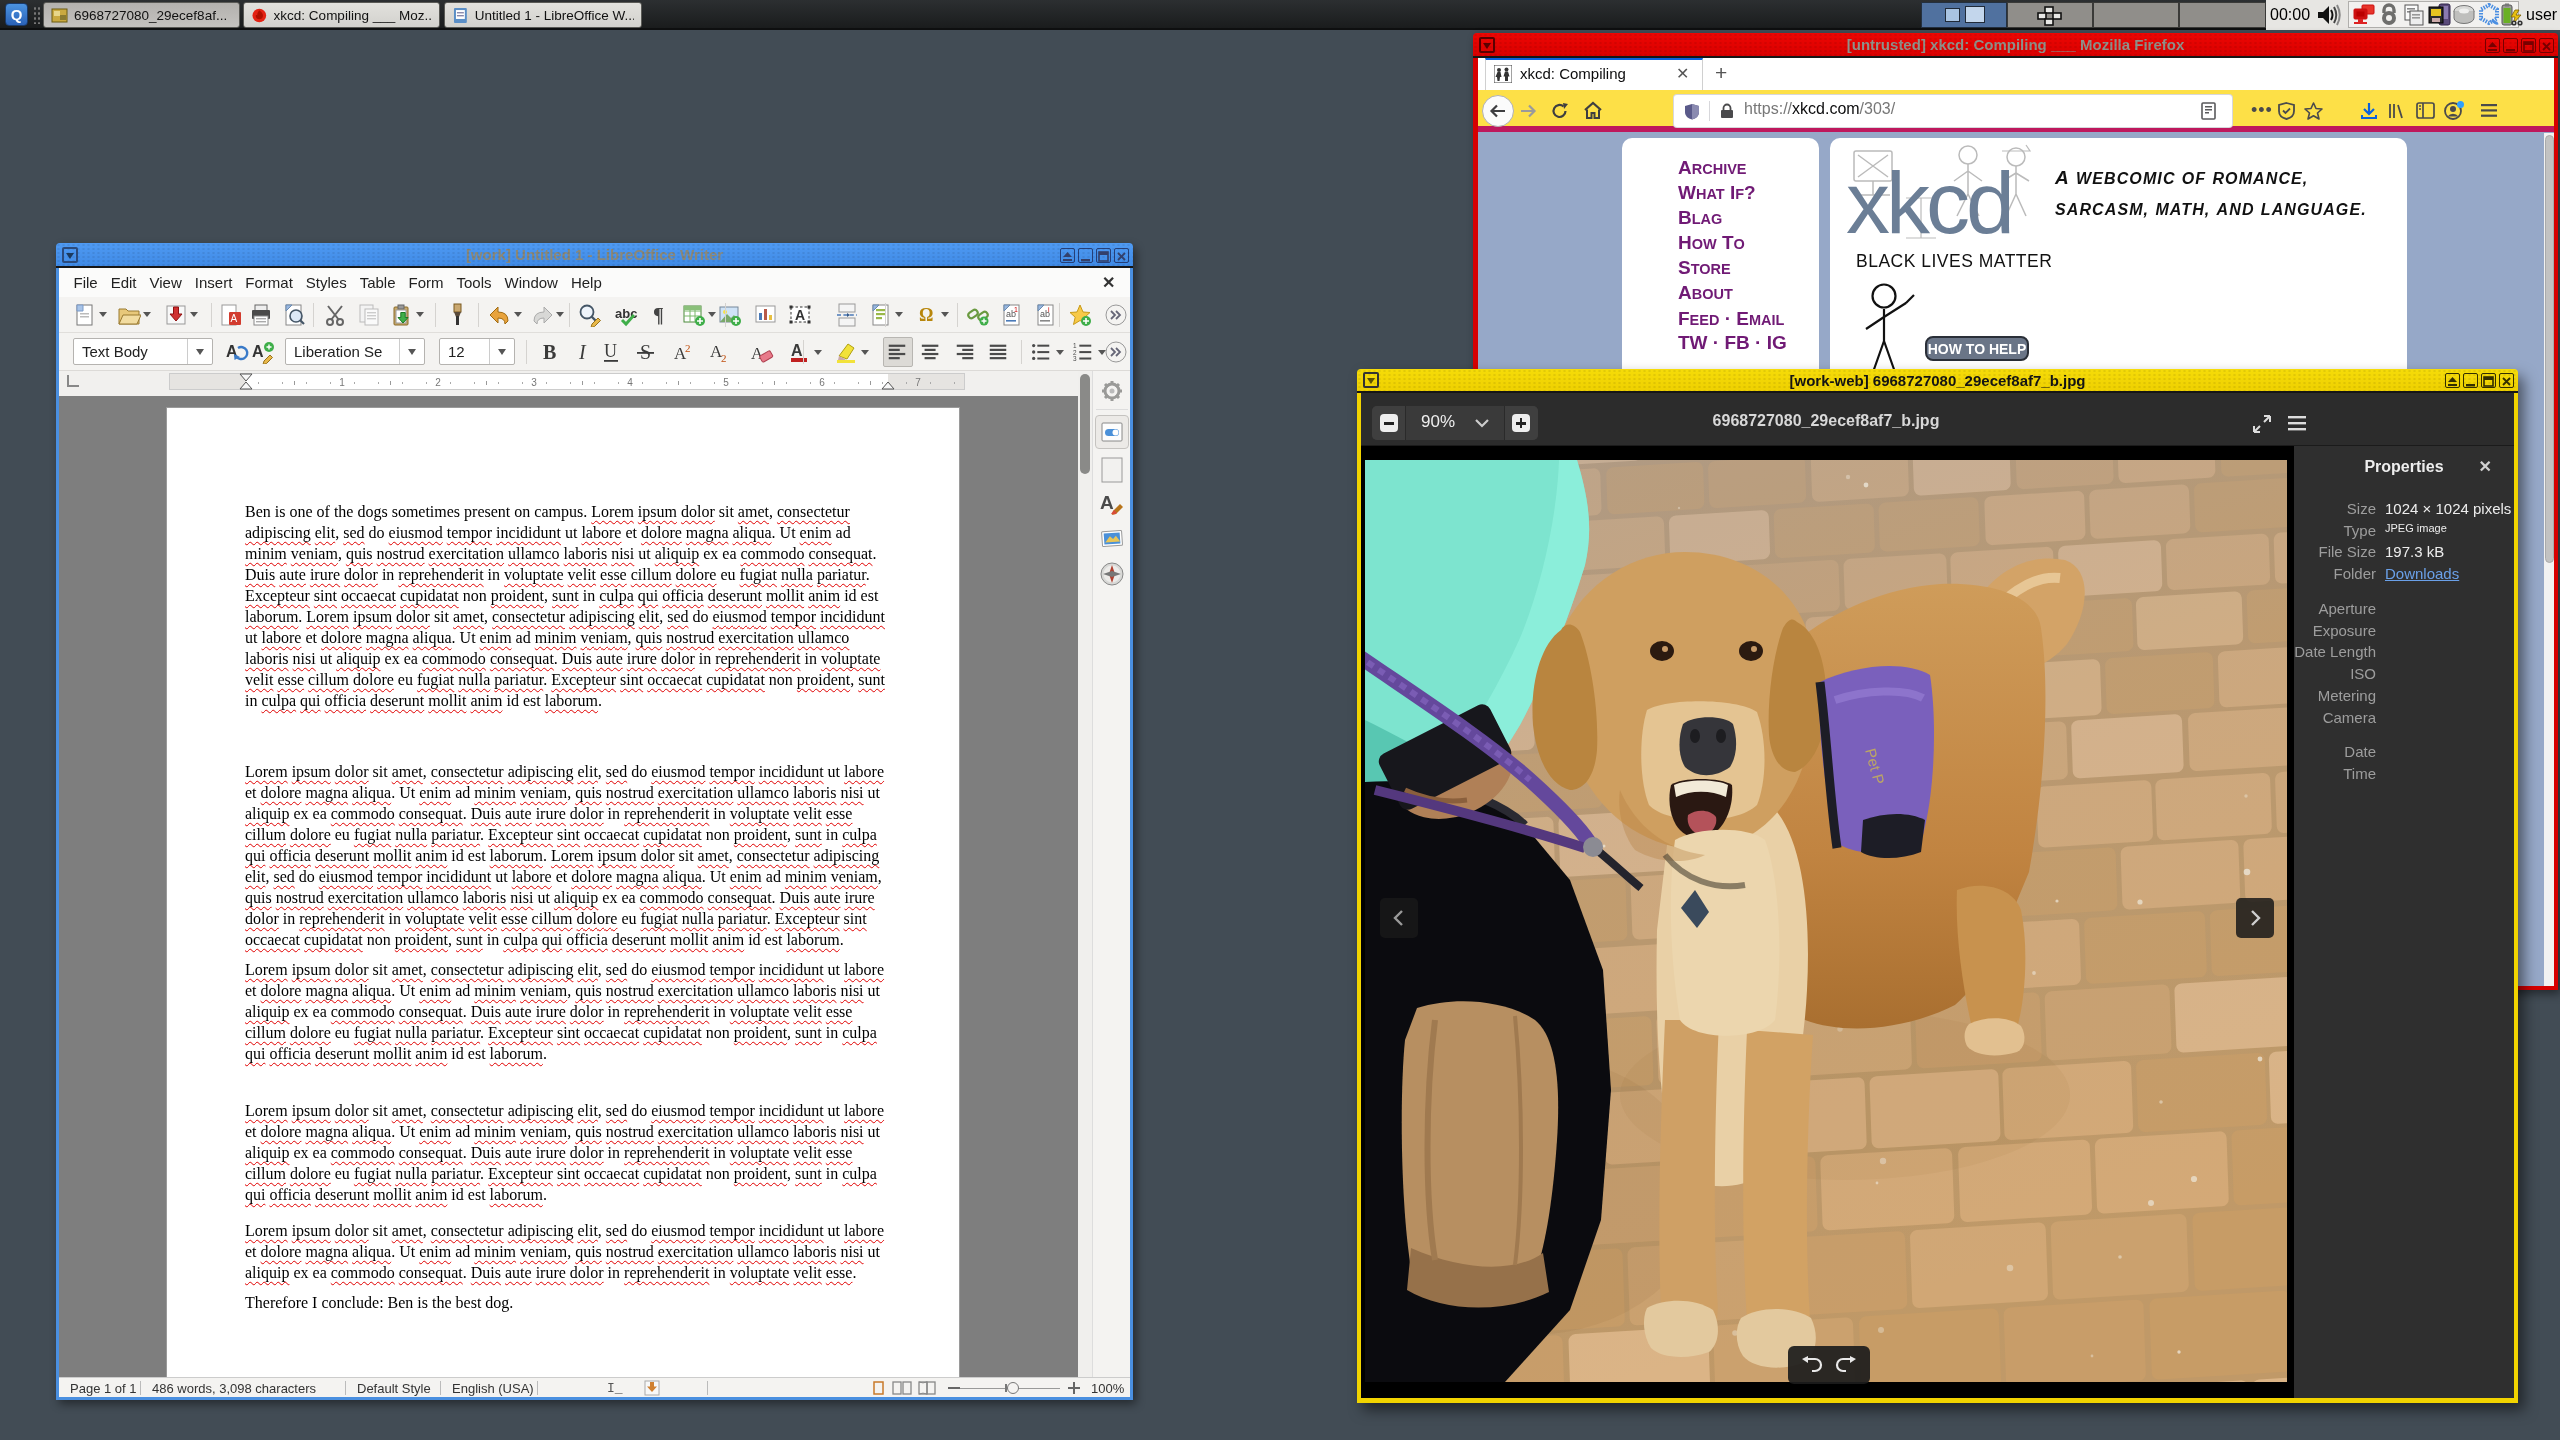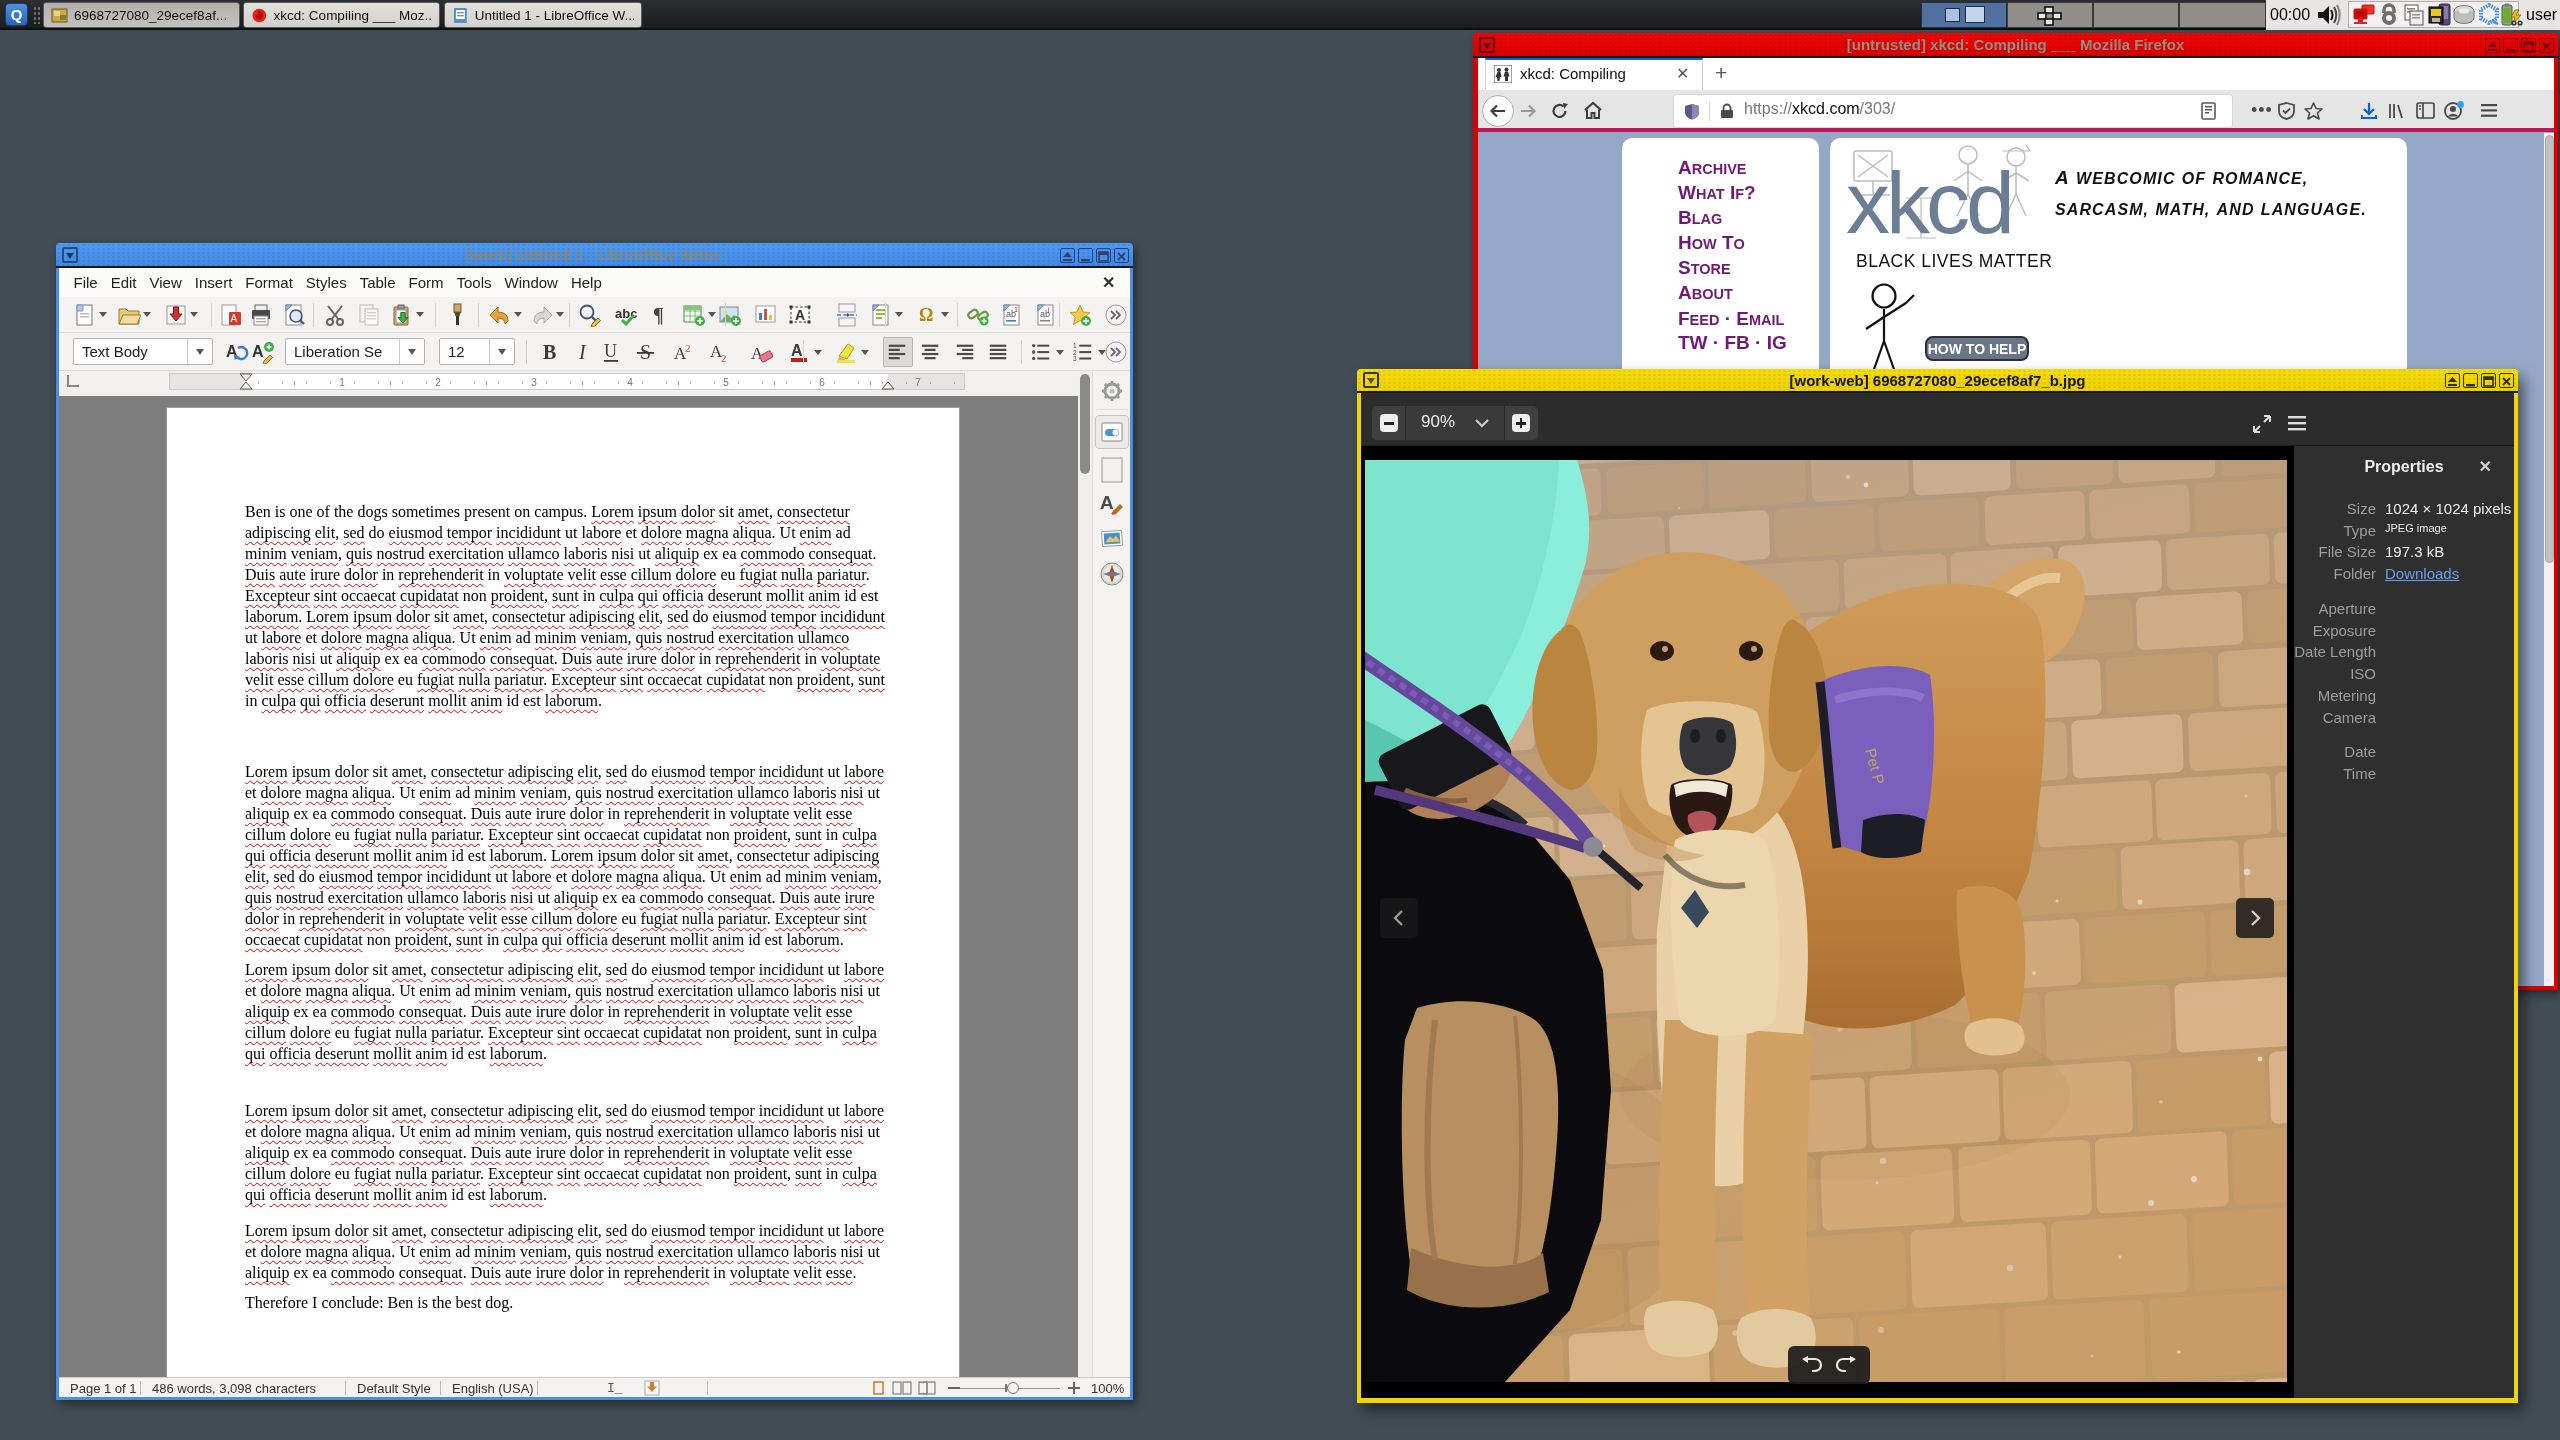--- a/index.html
+++ b/index.html
@@ -57,21 +57,21 @@
 .doctext p.gap3{margin-bottom:36px}
 .doctext p.gap4{margin-bottom:15px}
 h1.dh{font-family:"Liberation Sans",sans-serif;font-size:22px;line-height:28px;color:#000;margin:0 0 34px 0}
 i.m{font-style:normal;text-decoration:underline wavy #e00000 1.4px;text-underline-offset:3px}
 
 #ff{left:1473px;top:33px;width:1085px;height:957px;background:#d70000;border-radius:6px 6px 0 0}
 #ff .tbar{background:linear-gradient(#ee0603,#d80000)}
 #ff .ttext{color:#90918a;font-size:15px}
 #ffbody{position:absolute;left:5px;top:25px;right:4px;bottom:4px;background:#96a8c8}
 #fftabs{position:absolute;left:0;top:0;right:0;height:44px;background:#fff;border-bottom:1px solid #d4d4d4}
-#ffnav{position:absolute;left:0;top:32px;right:0;height:42px;background:#e5e5e5;border-bottom:4px solid #be185d;display:flex;align-items:center}
+#ffnav{position:absolute;left:0;top:32px;right:0;height:42px;background:#fde047;border-bottom:6px solid #be185d;display:flex;align-items:center}
 #ffpage{position:absolute;left:0;top:75px;right:0;bottom:0;background:#96a8c8;overflow:hidden}
 
 #iv{left:1357px;top:369px;width:1161px;height:1034px;background:#f2d400;border-radius:6px 6px 0 0;box-shadow:6px 7px 14px rgba(0,0,0,.5)}
 #iv .tbar{background:linear-gradient(#f6dc09,#eed000);height:24px}
 #iv .ttext{color:#141414;font-size:15px}
 #ivbody{position:absolute;left:4px;top:24px;right:4px;bottom:5px;background:#000}
 #ivhead{position:absolute;left:0;top:0;right:0;height:53px;background:#2c2c2c;border-bottom:1px solid #1b1b1b}
 #ivimg{position:absolute;left:0;top:53px;right:0;bottom:0;background:#000}
 #ivpanel{position:absolute;right:0;top:53px;width:220px;bottom:0;background:#2f2f2f;font-size:15px}
 </style></head>
@@ -826,20 +826,21 @@
 <div class="abs" style="left:143px;top:13px;width:34px;height:34px;background:#3f3f3f;border-radius:0 5px 5px 0;border-left:1px solid #2a2a2a"></div>
 <div class="abs" style="left:19px;top:21px;width:18px;height:18px;background:#eee;border-radius:4px"></div>
 <div class="abs" style="left:23px;top:29px;width:10px;height:2.5px;background:#222"></div>
 <div class="abs" style="left:151px;top:21px;width:18px;height:18px;background:#eee;border-radius:4px"></div>
 <div class="abs" style="left:155px;top:29px;width:10px;height:2.5px;background:#222"></div>
 <div class="abs" style="left:158.8px;top:25px;width:2.5px;height:10px;background:#222"></div>
 <span class="abs" style="left:60px;top:19px;color:#eee;font-size:17px">90%</span>
 <svg class="abs" style="left:113px;top:24px" width="16" height="12" viewBox="0 0 16 12">
           <path d="M2 3 L8 9 L14 3" stroke="#ccc" stroke-width="2.2" fill="none"></path>
         </svg>
+<span class="abs" style="left:0;right:223px;top:19px;text-align:center;color:#d8d8d8;font-size:16px;font-weight:bold">6968727080_29ecef8af7_b.jpg</span>
 <svg class="abs" style="left:890px;top:20px" width="22" height="22" viewBox="0 0 22 22">
           <g stroke="#ddd" stroke-width="2" fill="none">
             <path d="M13 9 L19 3 M19 3 h-6 M19 3 v6"></path>
             <path d="M9 13 L3 19 M3 19 h6 M3 19 v-6"></path>
           </g>
         </svg>
 <svg class="abs" style="left:926px;top:22px" width="20" height="17" viewBox="0 0 20 17">
           <g fill="#ddd">
             <rect x="1" y="1" width="18" height="2.4"></rect>
             <rect x="1" y="7" width="18" height="2.4"></rect>

